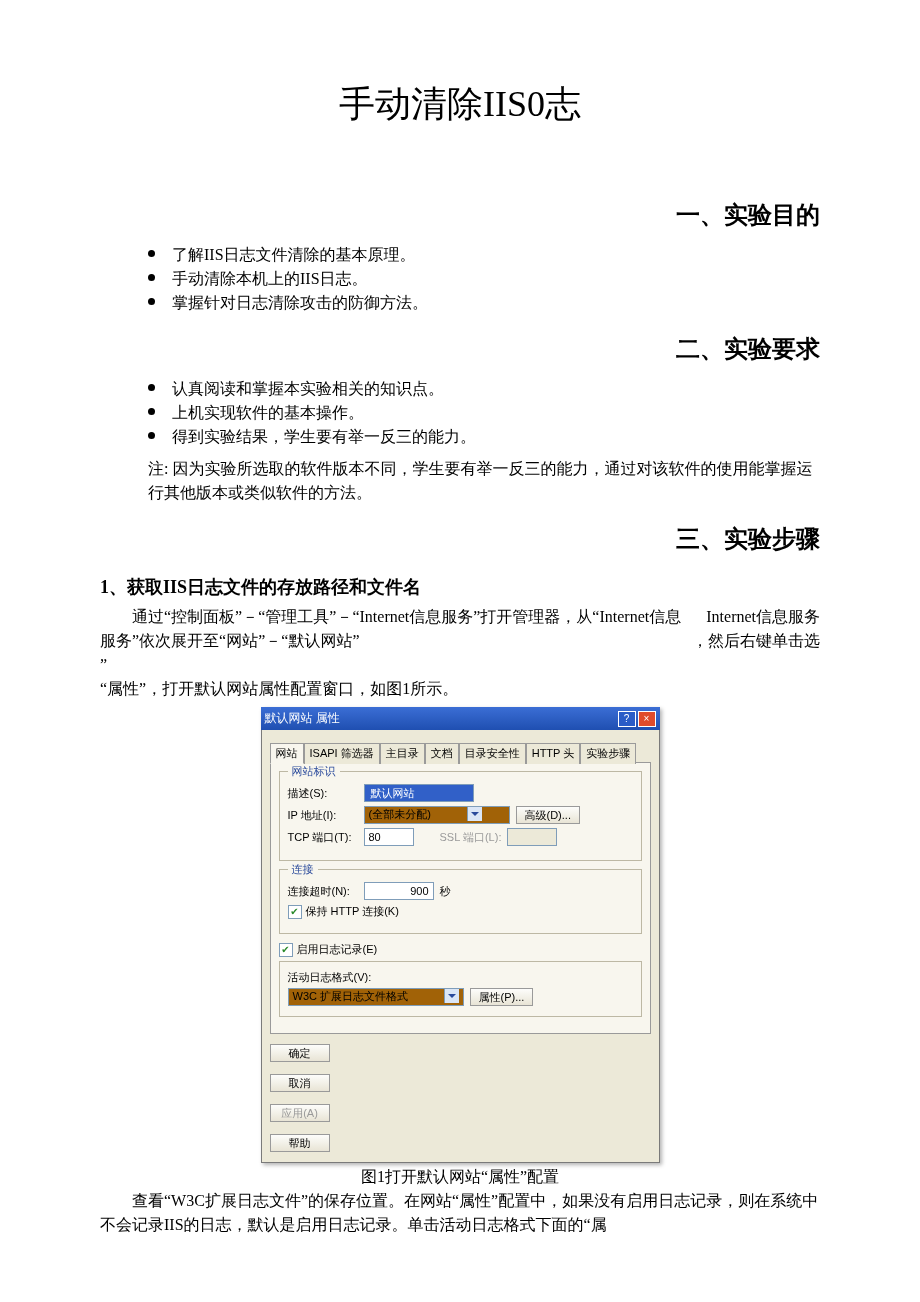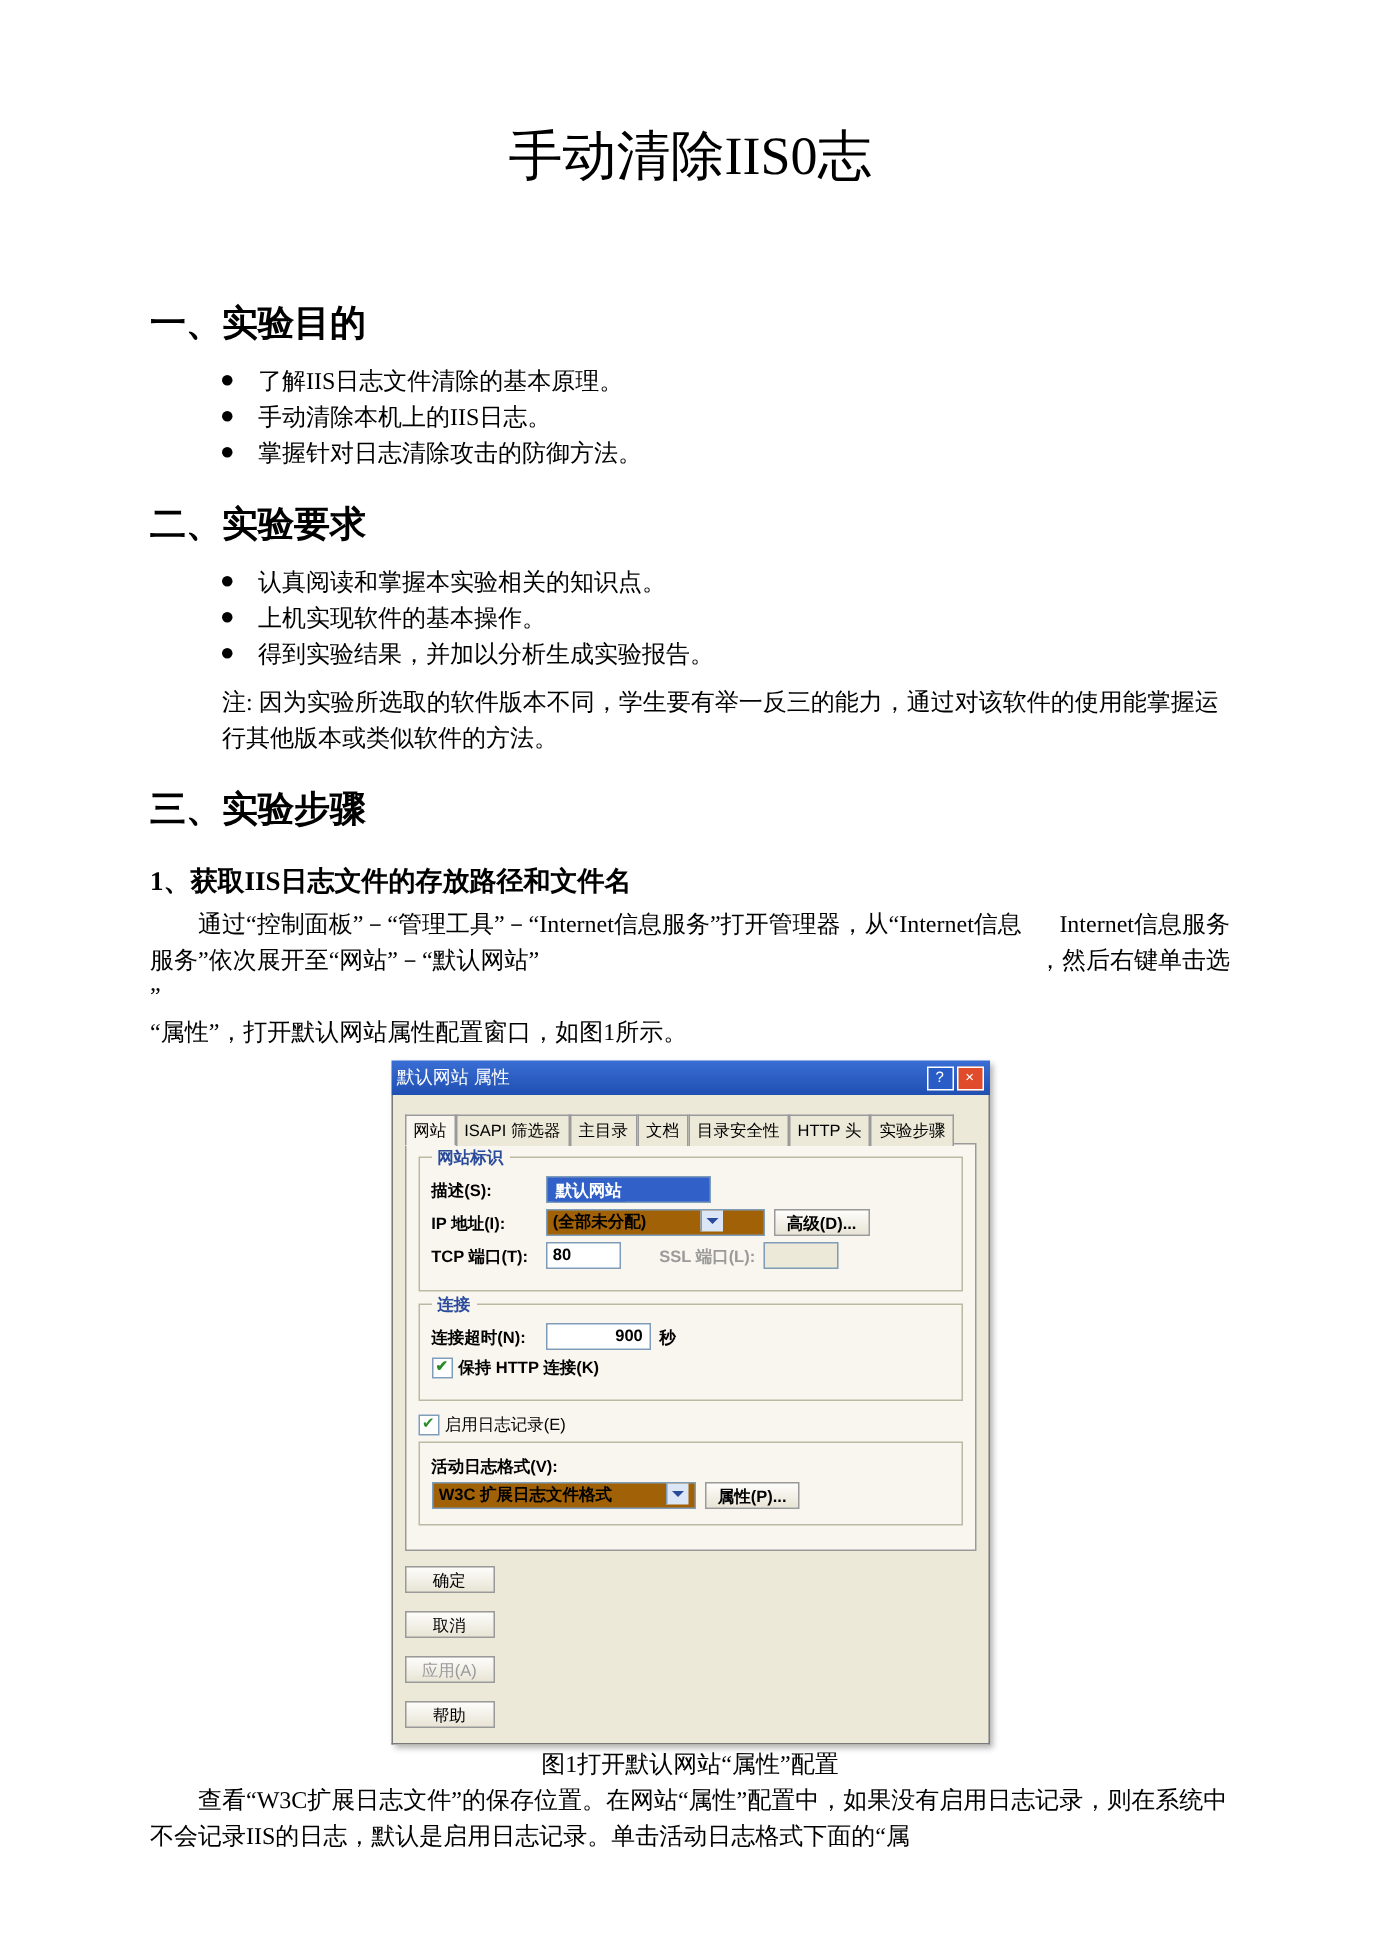--- a/index.html
+++ b/index.html
@@ -19,20 +19,21 @@
   .title {
     text-align: center;
     font-size: 36px;
     font-weight: normal;
     margin-bottom: 70px;
   }
   h2 {
     font-size: 24px;
     font-weight: bold;
     margin: 18px 0 12px 0;
+    text-align: right;
   }
   h3 {
     font-size: 18px;
     font-weight: bold;
     margin: 20px 0 6px 0;
     font-family: Liberation Serif, serif;
   }
   ul.bullets {
     list-style: none;
     padding-left: 48px;
@@ -142,21 +143,20 @@
     border:1px solid #9a9a9a;
     background:#f8f6ee;
     padding:8px;
     min-height:210px;
   }
   .group {
     border:1px solid #bdb8a4;
     padding:8px 8px 10px 8px;
     margin-bottom:8px;
     position:relative;
-    font-weight:bold;
   }
   .group-title {
     position:absolute;
     top:-8px; left:8px;
     background:#f8f6ee;
     padding:0 4px;
     color:#2a4a9b;
     font-size:11px;
   }
   .row { display:flex; align-items:center; gap:6px; margin:4px 0; }
@@ -231,21 +231,21 @@
   <ul class="bullets">
     <li>了解IIS日志文件清除的基本原理。</li>
     <li>手动清除本机上的IIS日志。</li>
     <li>掌握针对日志清除攻击的防御方法。</li>
   </ul>
 
   <h2>二、实验要求</h2>
   <ul class="bullets">
     <li>认真阅读和掌握本实验相关的知识点。</li>
     <li>上机实现软件的基本操作。</li>
-    <li>得到实验结果，并加以分析生成实验报告。</li>
+    <li>得到实验结果，学生要有举一反三的能力。</li>
   </ul>
   <div class="note">注: 因为实验所选取的软件版本不同，学生要有举一反三的能力，通过对该软件的使用能掌握运行其他版本或类似软件的方法。</div>
 
   <h2>三、实验步骤</h2>
 
   <h3>1、获取IIS日志文件的存放路径和文件名</h3>
 
   <div class="para-wrap">
     <span class="rfloat">Internet信息服务</span>
     <span class="rfloat" style="clear:right">，然后右键单击选</span>

